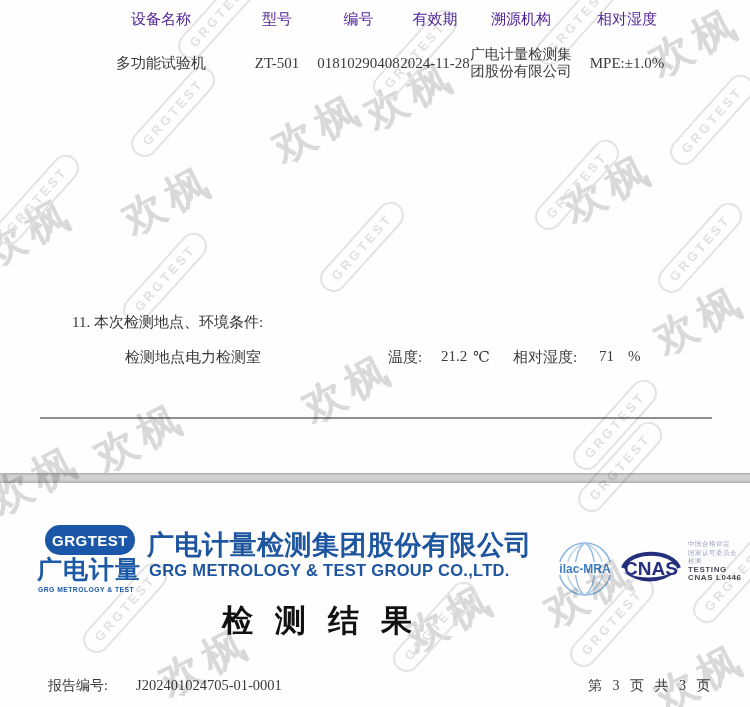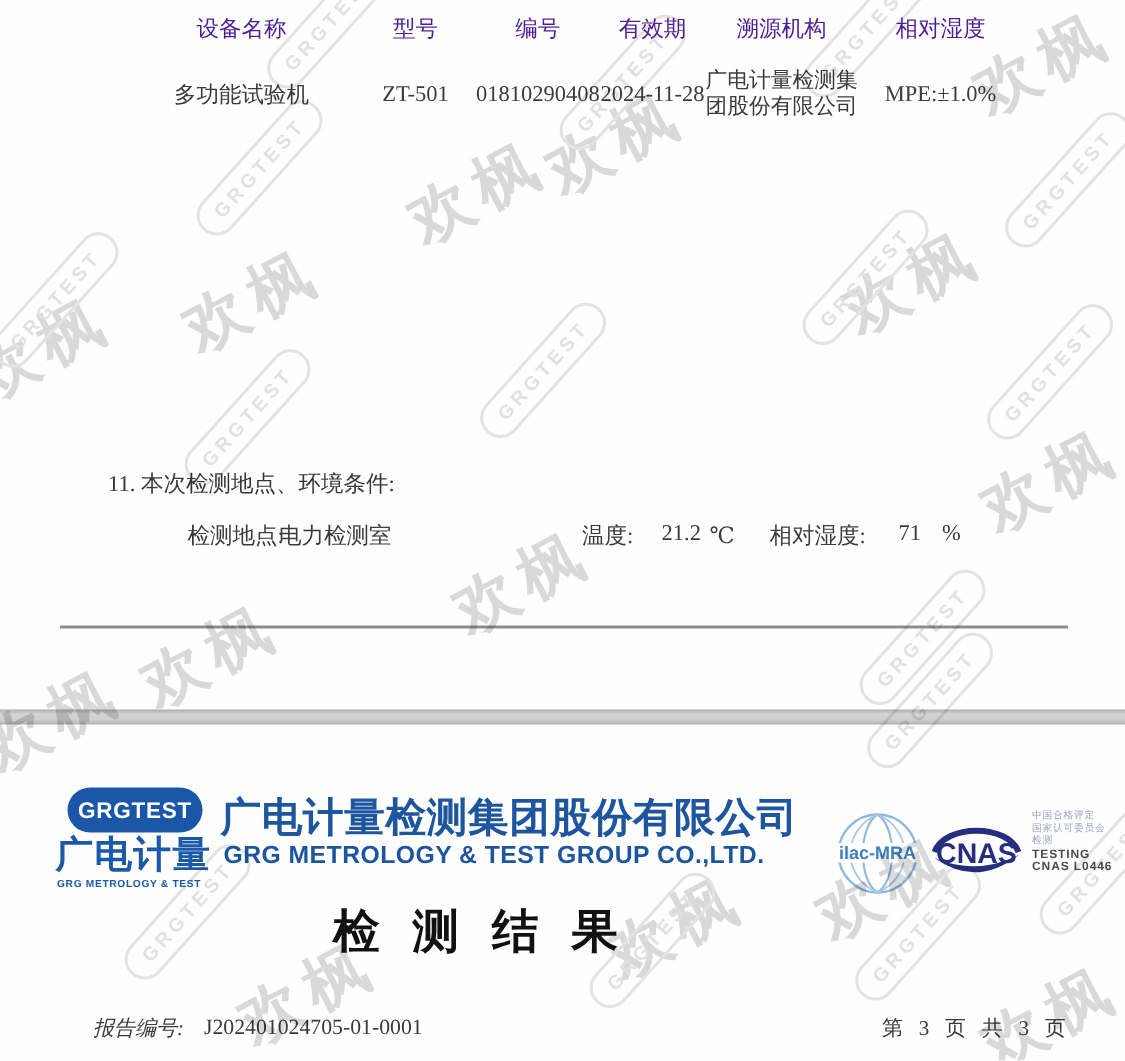--- a/index.html
+++ b/index.html
@@ -55,21 +55,21 @@
   .ilac-mark{position:absolute;left:554px;top:541px;text-decoration:underline;}
   .cnas-mark{position:absolute;left:618px;top:546px;}
   .cnas-textblock{position:absolute;left:688px;top:540px;width:60px;line-height:8.5px;}
   .cnas-org{font-size:6.5px;color:#9aa3bd;letter-spacing:0.5px;display:block;}
   .cnas-strong{font-size:8px;font-weight:bold;color:#4a4a55;letter-spacing:0.6px;display:block;
                margin-top:0;}
   .result-title{position:absolute;left:0;top:600px;width:634px;text-align:center;font-size:31px;
                 font-weight:bold;color:#111111;letter-spacing:22px;text-indent:22px;}
   .report-row{position:absolute;left:0;top:677px;width:750px;height:20px;font-size:14px;color:#3a3a3a;}
   .report-row span{position:absolute;white-space:nowrap;}
-  .pos-rep-label{left:62px;font-style:italic;}
+  .pos-rep-label{left:48px;}
   .pos-rep-no{left:136px;font-weight:400;font-size:14.5px;}
   .pos-page-ind{left:588px;letter-spacing:3.5px;}
 </style>
 </head>
 <body>
 
 <div class="screen">
 
   <div class="tbl-head">
     <div class="tcell c1">设备名称</div>

